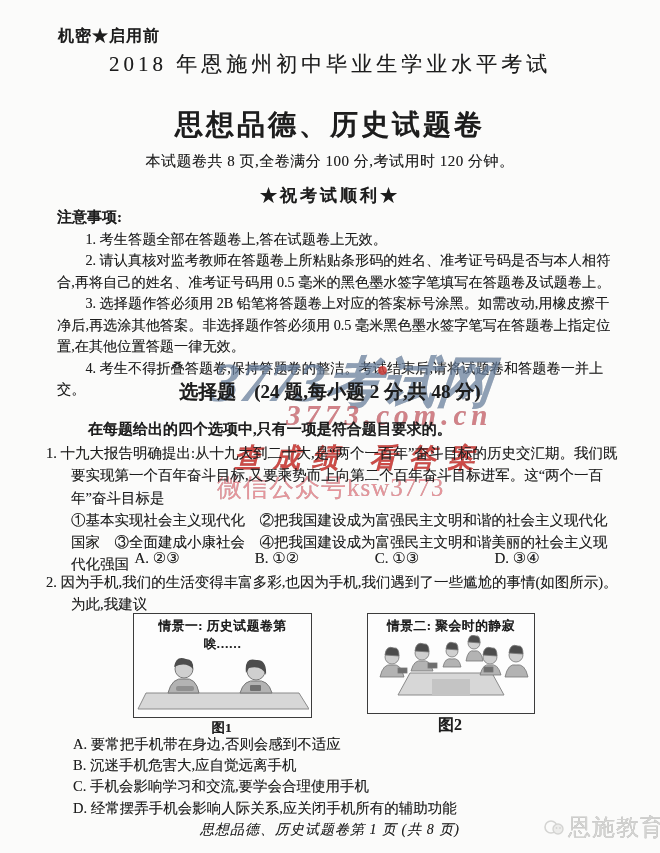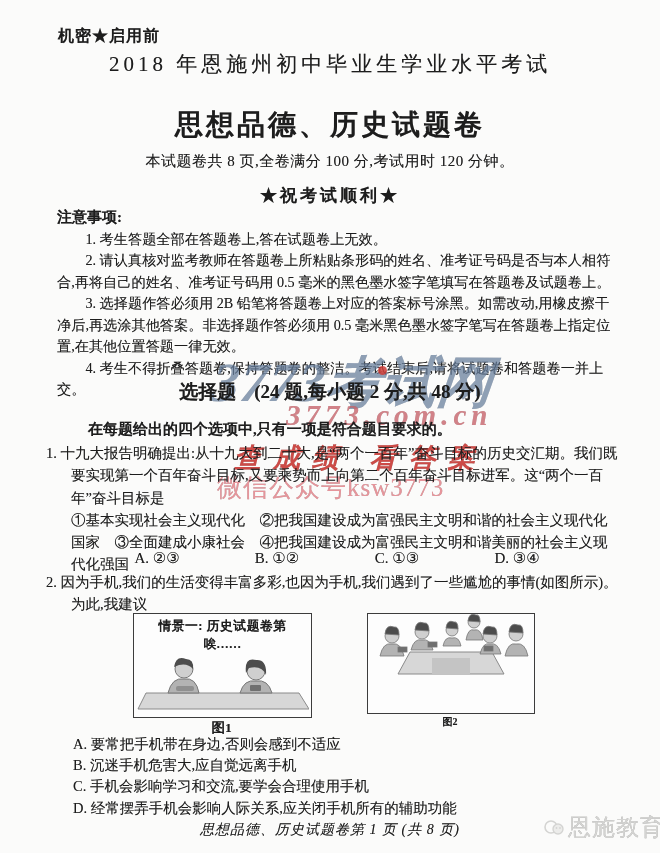--- a/index.html
+++ b/index.html
@@ -40,21 +40,21 @@
   .q1-options span { width:120px; }
 
   .scene-box { border:1.2px solid #3c3c3c; background:#fdfdfd; }
   .scene1 { left:133px; top:613px; width:177px; height:103px; }
   .scene2 { left:367px; top:613px; width:166px; height:99px; }
   .scene-caption { font-size:12.8px; font-weight:bold; text-align:center; padding-top:4px; letter-spacing:0.5px; }
   .scene-bubble { font-size:12.5px; font-weight:bold; text-align:center; margin-top:1px; }
   .scene-art { display:block; margin:0 auto; }
 
   .fig1-label { left:133px; top:719px; width:177px; text-align:center; font-size:13.5px; font-weight:bold; }
-  .fig2-label { left:367px; top:715px; width:166px; text-align:center; font-size:10px; font-weight:bold; }
+  .fig2-label { left:367px; top:715px; width:166px; text-align:center; font-size:16px; font-weight:bold; }
 
   .q2-options { left:73px; top:734px; font-size:14.5px; line-height:21.2px; }
 
   .footer { top:821px; font-size:14px; letter-spacing:1px; font-style:italic; }
 
   
   .wm { pointer-events:none; white-space:nowrap; }
   .wm-site { left:212px; top:346px; font-size:55px; font-weight:bold; font-style:italic;
              color:rgba(128,162,205,0.50); letter-spacing:1px; transform:skewX(-6deg); }
   .wm-site-dot { left:378px; top:366px; width:9px; height:9px; border-radius:50%;
@@ -125,20 +125,21 @@
       <rect x="40" y="33" width="18" height="5" rx="2" fill="#8f8f8f"></rect>
 
       <circle cx="120" cy="18" r="9" fill="#cfcfcf" stroke="#777" stroke-width="1"></circle>
       <path d="M110,20 Q108,4 120,7 Q131,6 130,22 Q126,12 113,15 Z" fill="#4c4c4c"></path>
       <path d="M104,40 Q108,26 120,28 Q132,26 136,40 Z" fill="#b3b3b3" stroke="#777" stroke-width="1"></path>
       <rect x="114" y="32" width="11" height="6" rx="1" fill="#6f6f6f"></rect>
     </svg>
   </div>
 
   <div class="abs scene-box scene2">
+    <div class="scene-caption">情景二: 聚会时的静寂</div>
     <svg class="scene-art" width="162" height="72" viewBox="0 0 162 72">
 
       <polygon points="40,38 122,38 134,60 28,60" fill="#d7d7d7" stroke="#8a8a8a" stroke-width="1"></polygon>
       <rect x="62" y="44" width="38" height="16" fill="#c4c4c4"></rect>
 
       <g stroke="#777" stroke-width="0.8">
         <circle cx="22" cy="22" r="7" fill="#cfcfcf"></circle>
           <path d="M15,20 Q16,10 24,13 Q29,12 29,21 Z" fill="#4c4c4c"></path>
           <path d="M10,42 Q13,28 22,30 Q31,28 34,42 Z" fill="#b3b3b3"></path>
         <circle cx="52" cy="18" r="7" fill="#cfcfcf"></circle>

